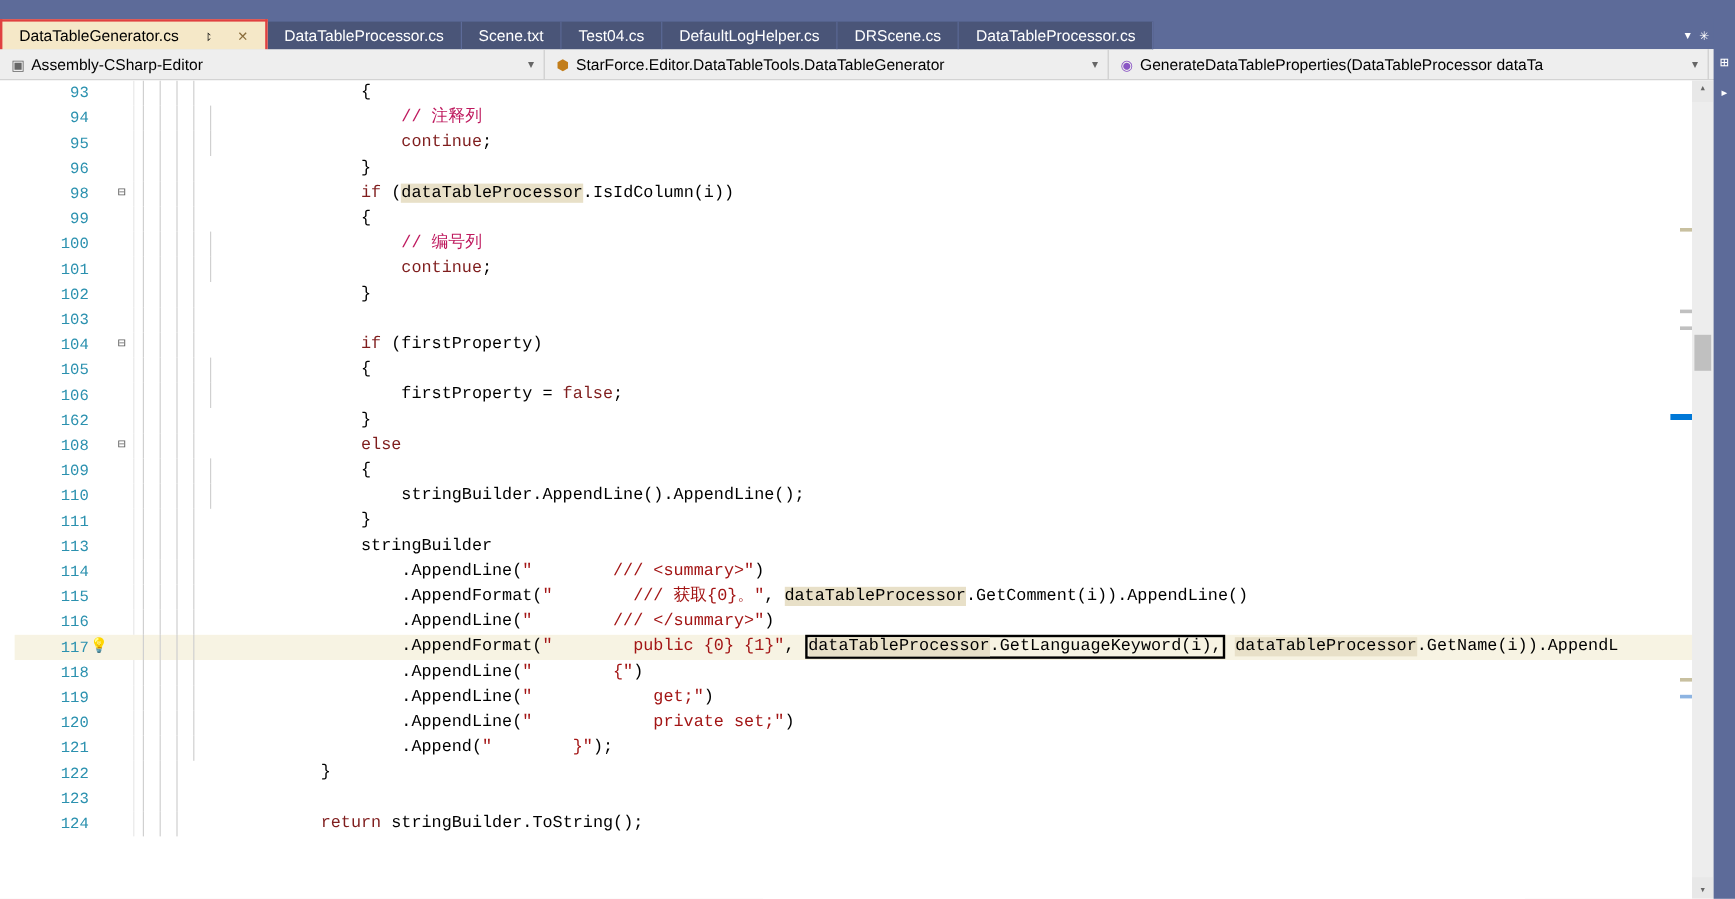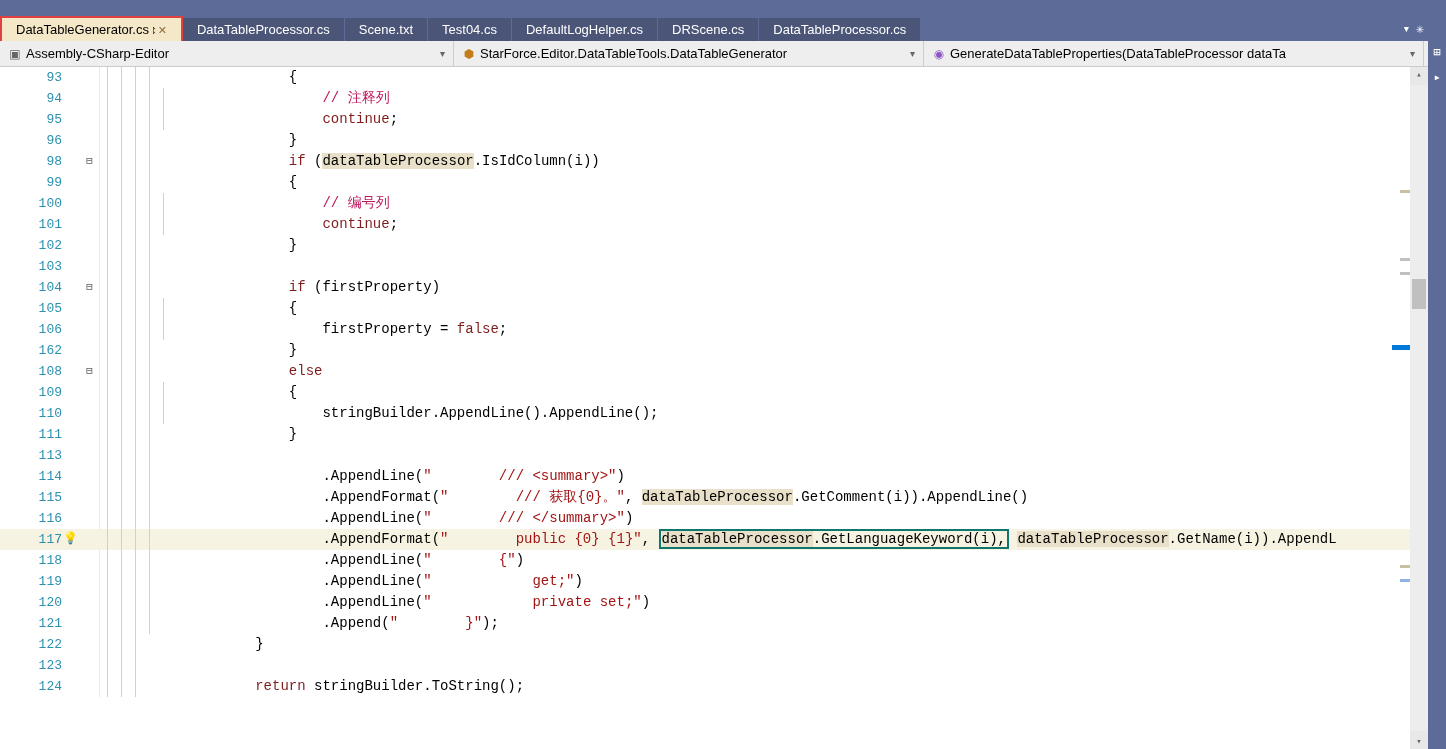--- a/index.html
+++ b/index.html
@@ -25,21 +25,21 @@
       padding: 4px 14px;
       background: #4a5578;
       color: #fff;
       font-family: 'Segoe UI', Tahoma, sans-serif;
       font-size: 13px;
       cursor: pointer;
       border-right: 1px solid #5d6b99;
       white-space: nowrap;
       display: flex;
       align-items: flex-end;
-      gap: 2px;
+      gap: 22px;
     }
     .tab.active {
       background: #f5e8c8;
       color: #000;
       border: 2px solid #e04040;
       border-bottom: none;
       position: relative;
       z-index: 1;
     }
     .tab .close-x {
@@ -150,21 +150,21 @@
       margin: 0 auto;
     }
     .code {
       padding-left: 4px;
     }
     .c-keyword { color: #7f1d1d; }
     .c-comment { color: #be185d; }
     .c-string { color: #a31515; }
     .c-highlight { background: #e8e0c8; padding: 0 0px; }
     .red-box {
-      border: 2px solid #0f766e;
+      border: 2px solid #000000;
       padding: 0 1px;
       margin: -1px 0;
     }
     .scrollbar-v {
       position: absolute;
       right: 0;
       top: 0;
       width: 18px;
       height: 100%;
       background: #e8e8e8;
@@ -186,21 +186,21 @@
       background: #c0c0c0;
     }
     .scroll-overview{
         position:absolute;
         right: 36px;
         top:0;
         width: 10px;
         height:100%;
     }
     .ov-mark{ position:absolute; left:0;right:0; height:3px; }
-    .code-container { flex:1; overflow:hidden; position: relative; }
+    .code-container { flex:1; overflow:hidden; position: relative; margin-left: 12px; }
     .blue-corner {
       position: absolute;
       right: 36px;
       top: 278px;
       width: 18px;
       height: 5px;
       background: #0078d7;
     }
     .right-small-icon {
       width: 18px;
@@ -303,21 +303,21 @@
 
     <div class="line"><div class="lineno">108</div><div class="fold-col"><span class="fold-toggle">⊟</span></div><div class="indent-col indent-guide"></div><div class="indent-col indent-guide"></div><div class="indent-col indent-guide"></div><div class="indent-col indent-guide"></div><div class="indent-col"></div><div class="indent-col"></div><div class="code"><span>            </span><span class="c-keyword">else</span></div></div>
 
     <div class="line"><div class="lineno">109</div><div class="fold-col"></div><div class="indent-col indent-guide"></div><div class="indent-col indent-guide"></div><div class="indent-col indent-guide"></div><div class="indent-col indent-guide"></div><div class="indent-col indent-guide"></div><div class="indent-col"></div><div class="code">            {</div></div>
 
     <div class="line"><div class="lineno">110</div><div class="fold-col"></div><div class="indent-col indent-guide"></div><div class="indent-col indent-guide"></div><div class="indent-col indent-guide"></div><div class="indent-col indent-guide"></div><div class="indent-col indent-guide"></div><div class="indent-col"></div><div class="code">                stringBuilder.AppendLine().AppendLine();</div></div>
 
     <div class="line"><div class="lineno">111</div><div class="fold-col"></div><div class="indent-col indent-guide"></div><div class="indent-col indent-guide"></div><div class="indent-col indent-guide"></div><div class="indent-col indent-guide"></div><div class="indent-col"></div><div class="indent-col"></div><div class="code">            }</div></div>
 
 
-    <div class="line"><div class="lineno">113</div><div class="fold-col"></div><div class="indent-col indent-guide"></div><div class="indent-col indent-guide"></div><div class="indent-col indent-guide"></div><div class="indent-col indent-guide"></div><div class="indent-col"></div><div class="indent-col"></div></div>
+    <div class="line"><div class="lineno">113</div><div class="fold-col"></div><div class="indent-col indent-guide"></div><div class="indent-col indent-guide"></div><div class="indent-col indent-guide"></div><div class="indent-col indent-guide"></div><div class="indent-col"></div><div class="indent-col"></div><div class="code">            stringBuilder</div></div>
 
     <div class="line"><div class="lineno">114</div><div class="fold-col"></div><div class="indent-col indent-guide"></div><div class="indent-col indent-guide"></div><div class="indent-col indent-guide"></div><div class="indent-col indent-guide"></div><div class="indent-col"></div><div class="indent-col"></div><div class="code"><span>                .AppendLine(</span><span class="c-string">"        /// &lt;summary&gt;"</span><span>)</span></div></div>
 
     <div class="line"><div class="lineno">115</div><div class="fold-col"></div><div class="indent-col indent-guide"></div><div class="indent-col indent-guide"></div><div class="indent-col indent-guide"></div><div class="indent-col indent-guide"></div><div class="indent-col"></div><div class="indent-col"></div><div class="code"><span>                .AppendFormat(</span><span class="c-string">"        /// 获取{0}。"</span><span>, </span><span class="c-highlight">dataTableProcessor</span><span>.GetComment(i)).AppendLine()</span></div></div>
 
     <div class="line"><div class="lineno">116</div><div class="fold-col"></div><div class="indent-col indent-guide"></div><div class="indent-col indent-guide"></div><div class="indent-col indent-guide"></div><div class="indent-col indent-guide"></div><div class="indent-col"></div><div class="indent-col"></div><div class="code"><span>                .AppendLine(</span><span class="c-string">"        /// &lt;/summary&gt;"</span><span>)</span></div></div>
 
     <div class="line current"><div class="lineno"><span>117</span><span class="bulb">💡</span></div><div class="fold-col"></div><div class="indent-col indent-guide"></div><div class="indent-col indent-guide"></div><div class="indent-col indent-guide"></div><div class="indent-col indent-guide"></div><div class="indent-col"></div><div class="indent-col"></div><div class="code"><span>                .AppendFormat(</span><span class="c-string">"        public {0} {1}"</span><span>, </span><span class="red-box"><span class="c-highlight">dataTableProcessor</span><span>.GetLanguageKeyword(i),</span></span><span> </span><span class="c-highlight">dataTableProcessor</span><span>.GetName(i)).AppendL</span></div></div>
 
     <div class="line"><div class="lineno">118</div><div class="fold-col"></div><div class="indent-col indent-guide"></div><div class="indent-col indent-guide"></div><div class="indent-col indent-guide"></div><div class="indent-col indent-guide"></div><div class="indent-col"></div><div class="indent-col"></div><div class="code"><span>                .AppendLine(</span><span class="c-string">"        {"</span><span>)</span></div></div>

